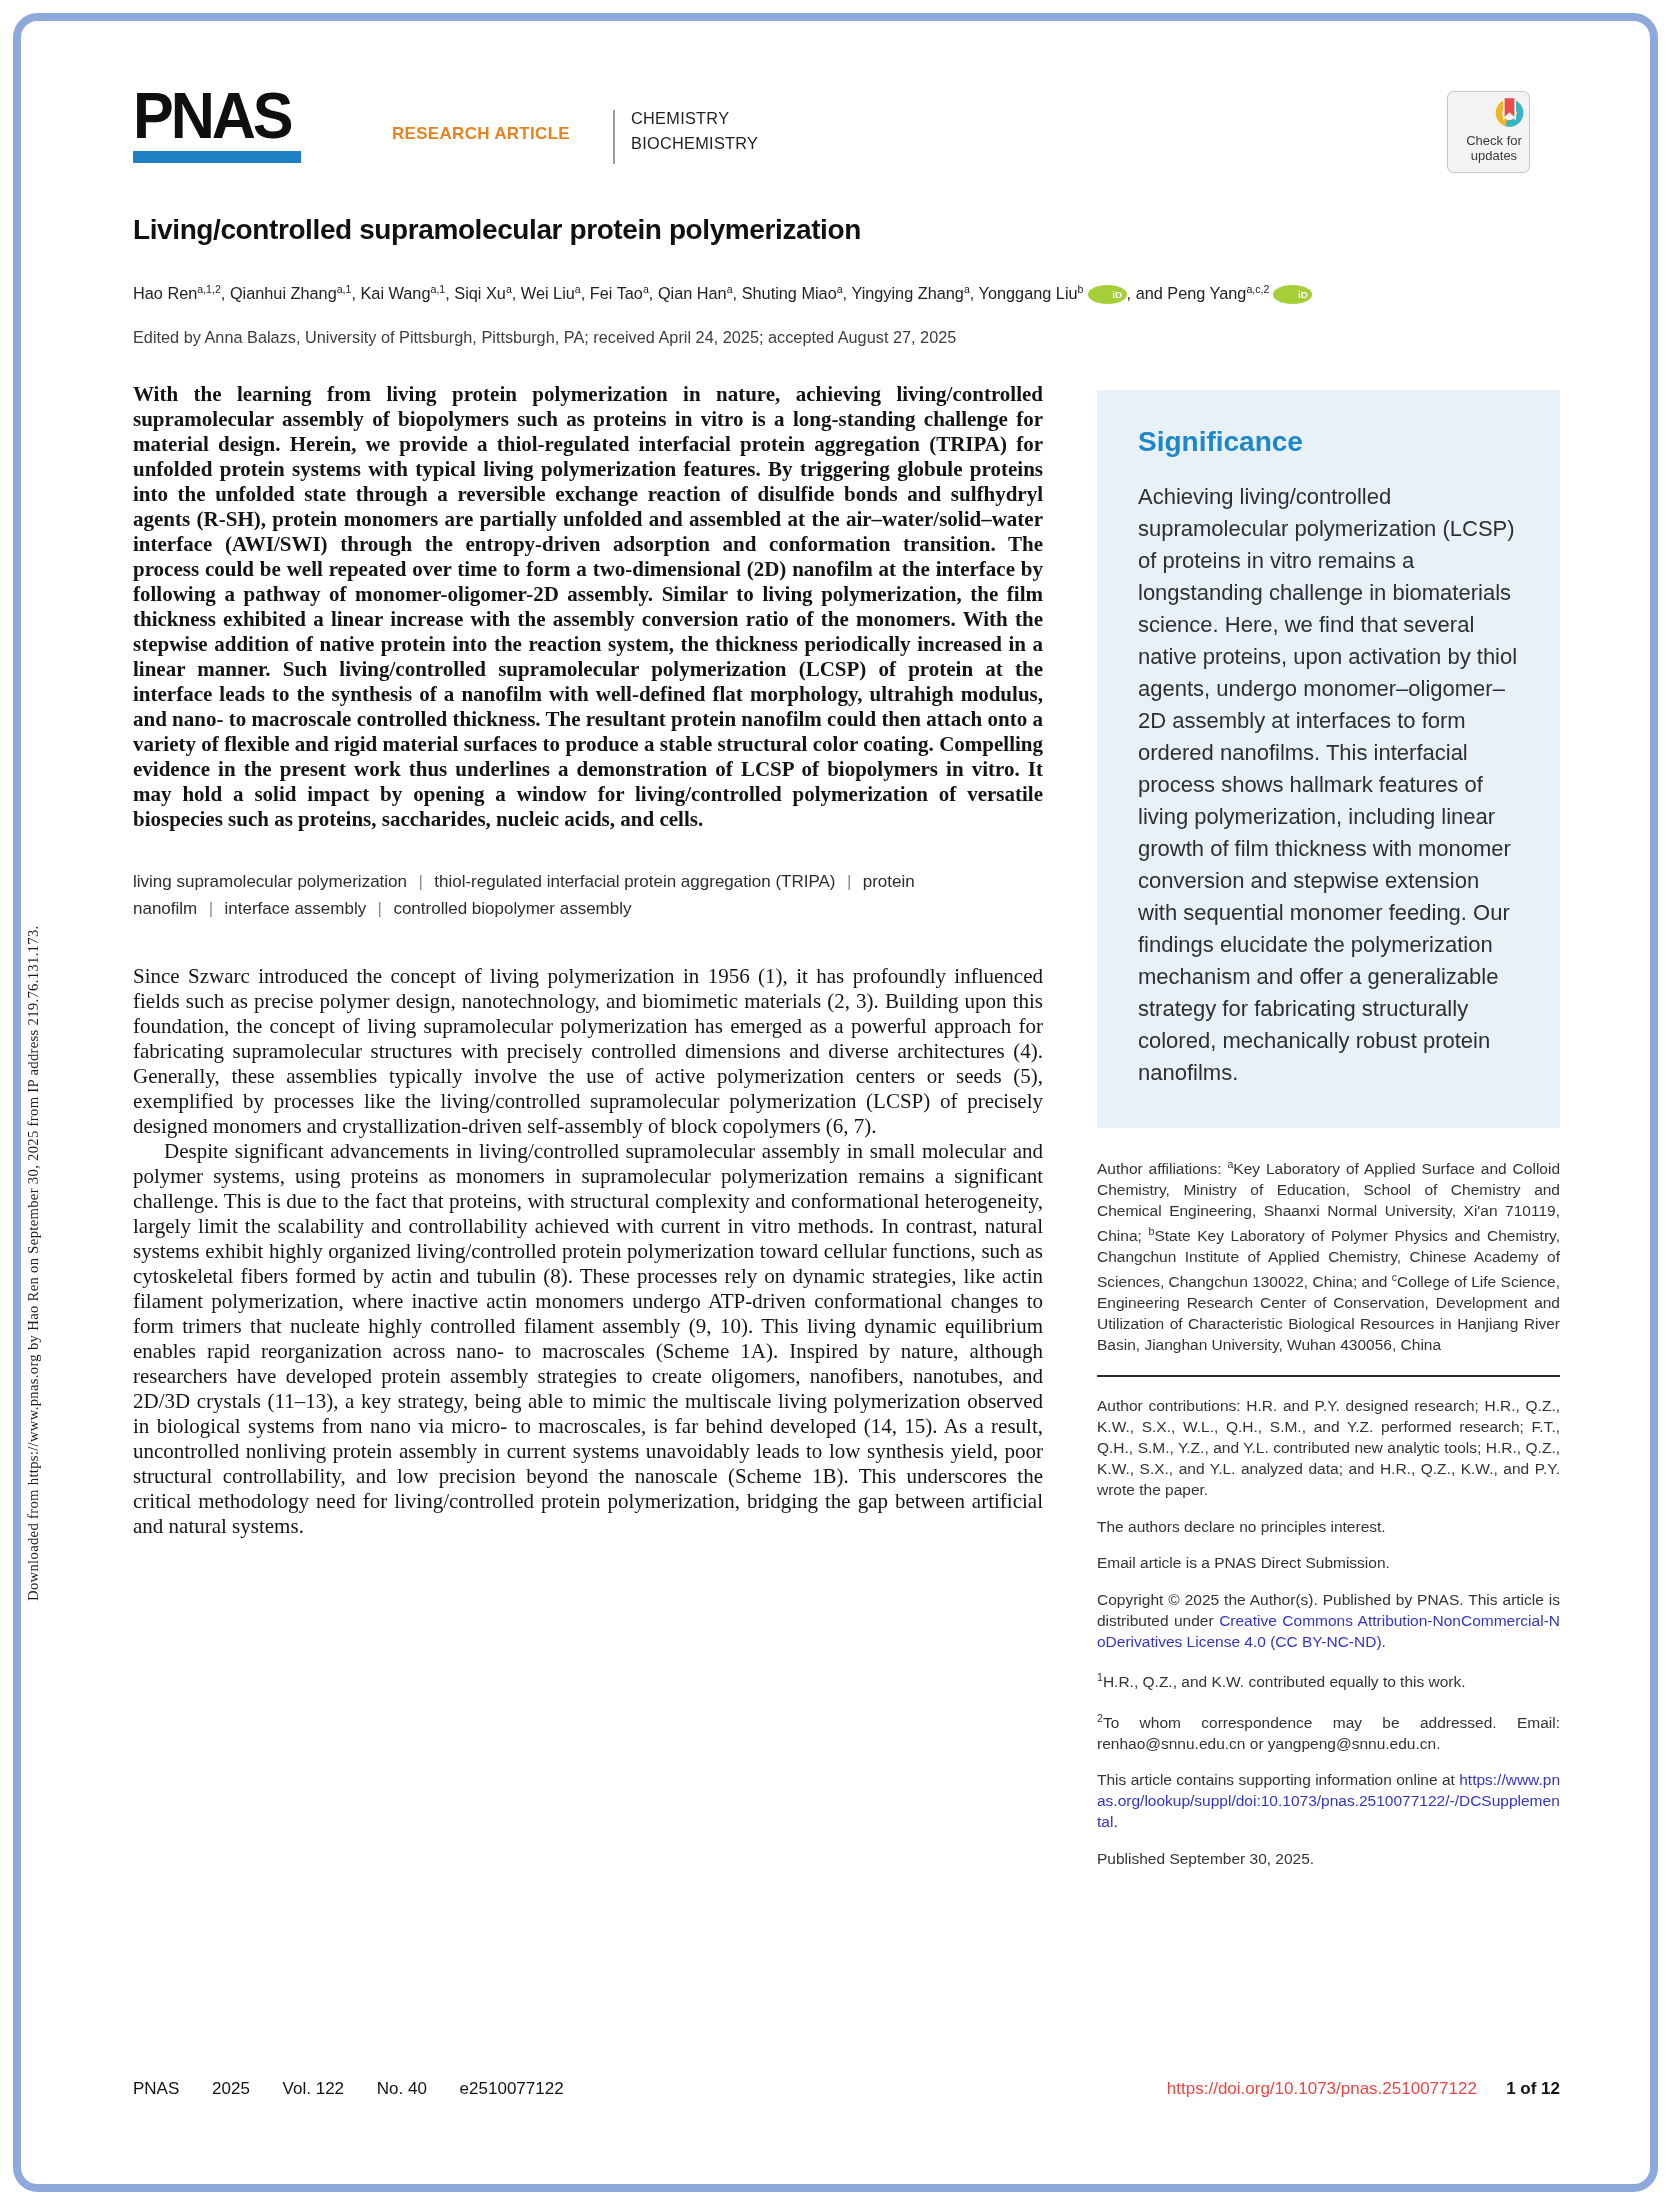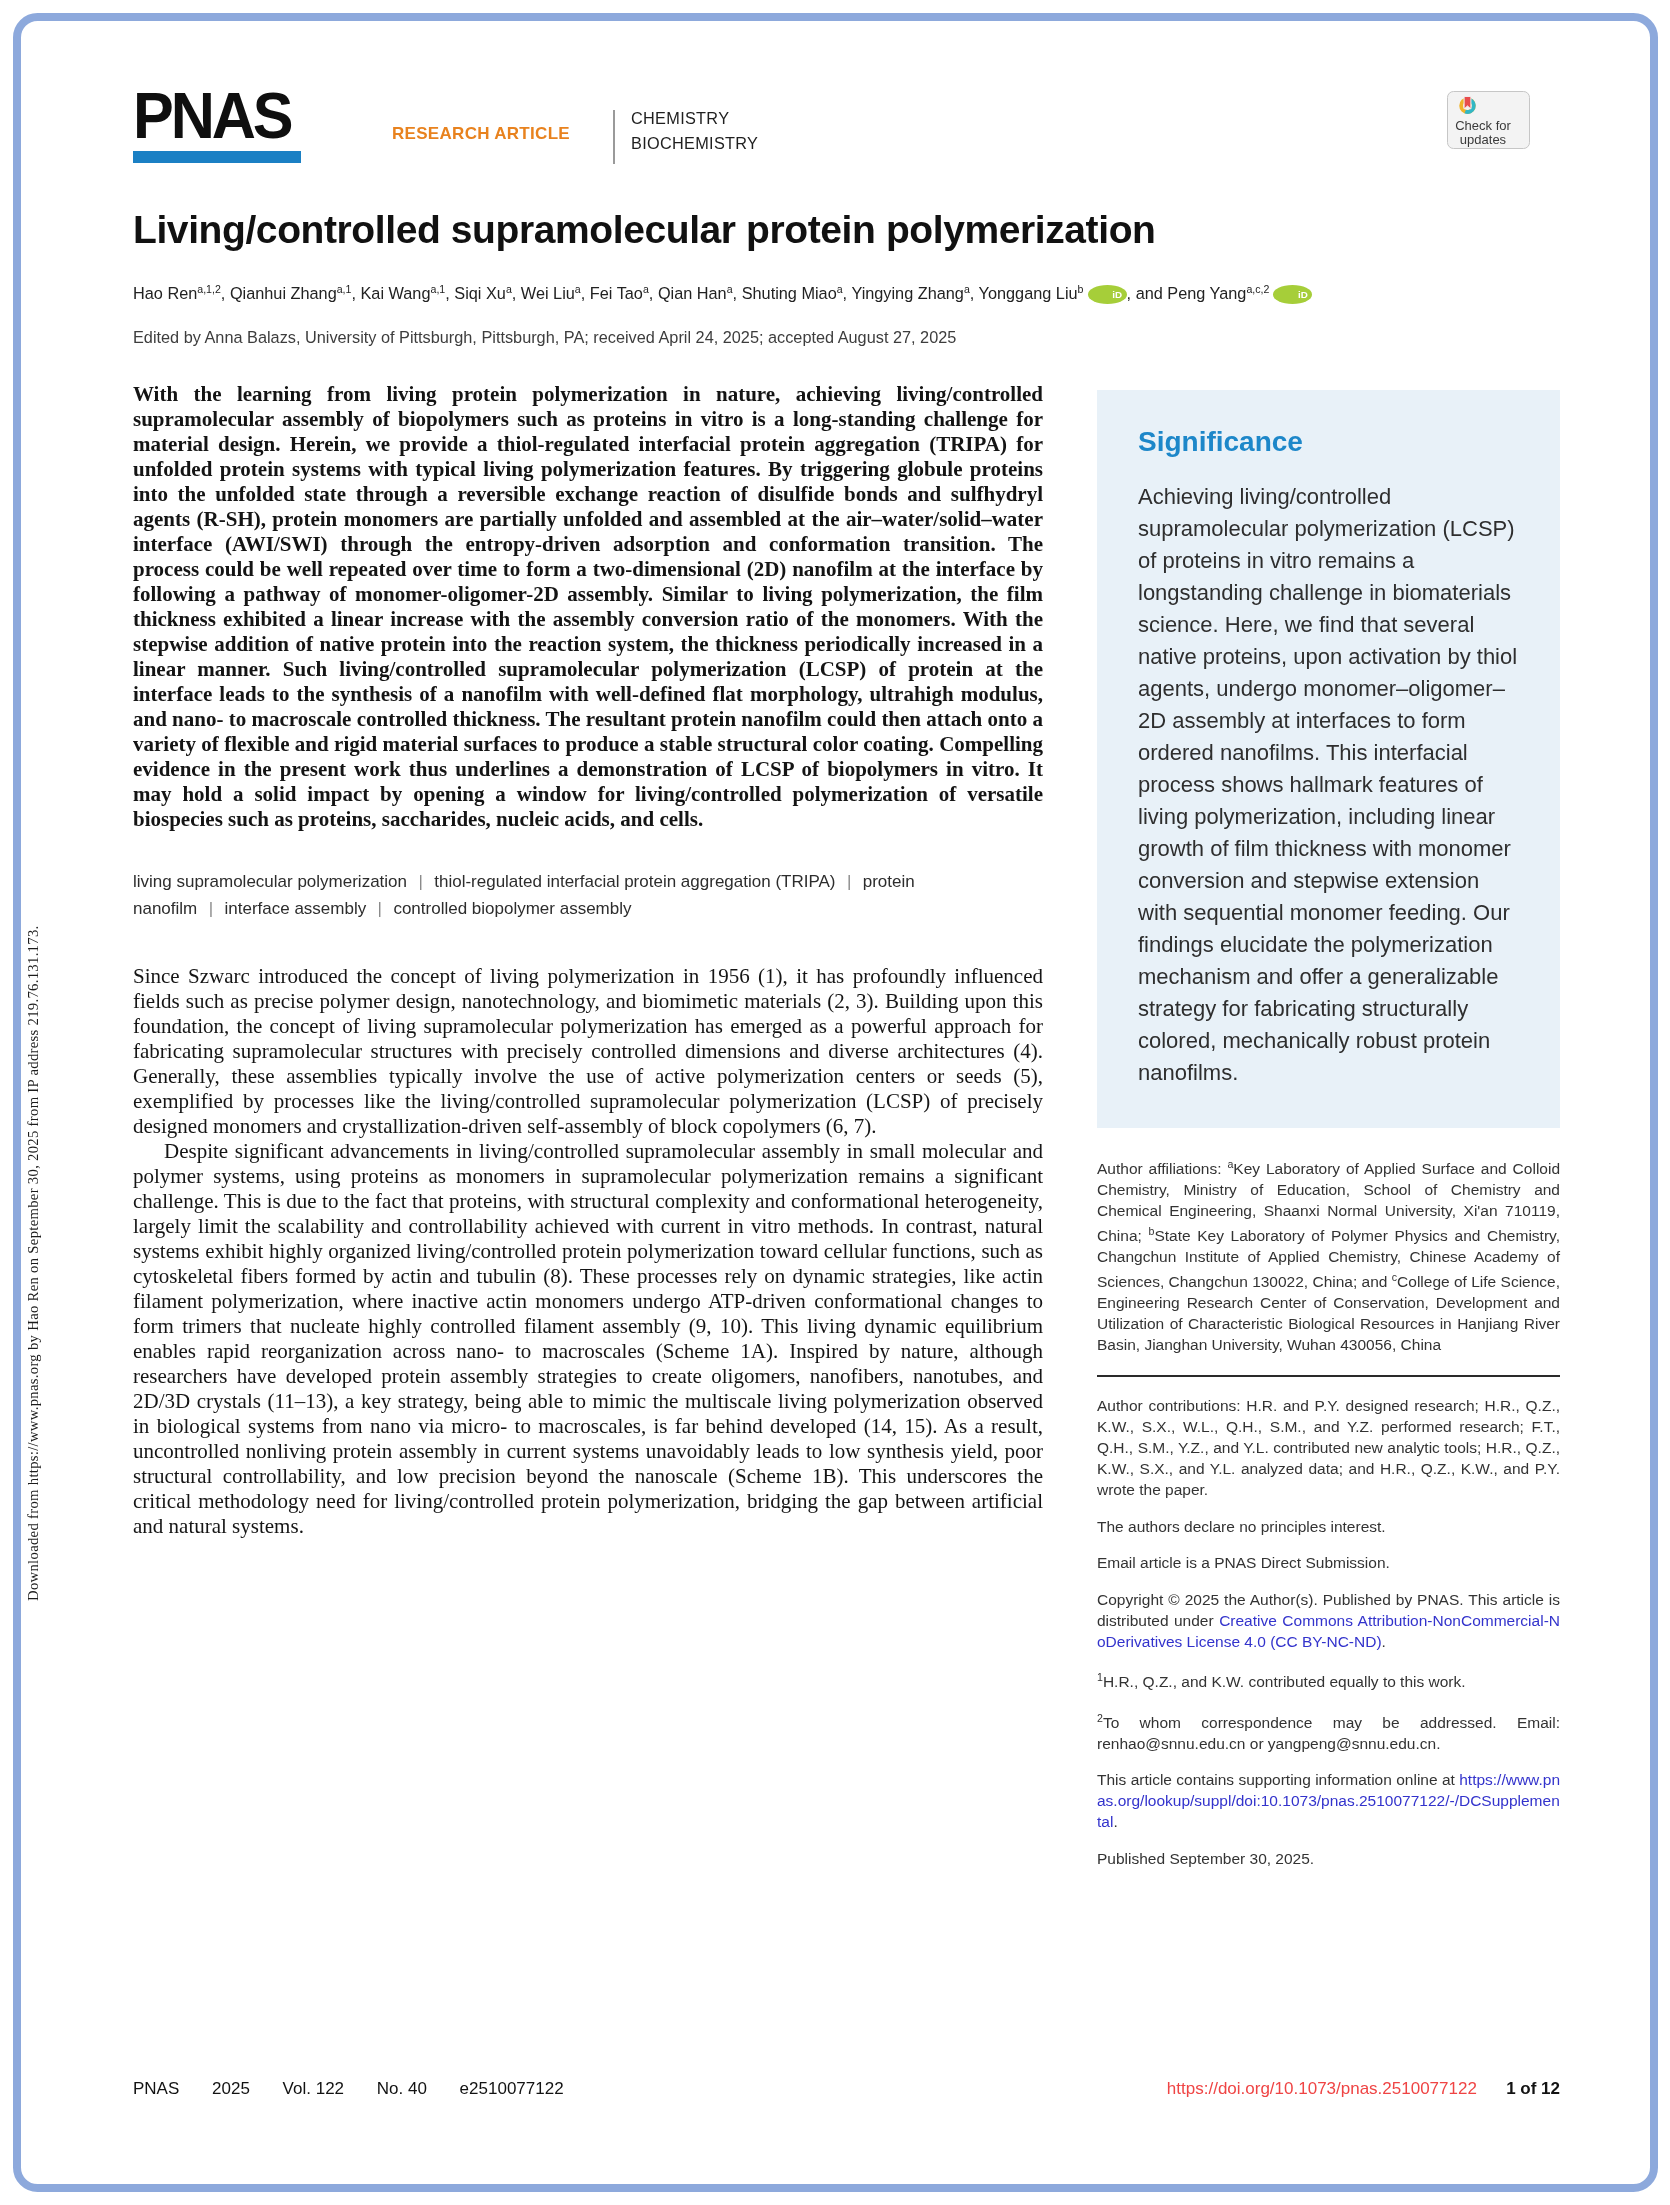--- a/index.html
+++ b/index.html
@@ -16,28 +16,28 @@
   .logo-text{font-size:65px;font-weight:700;letter-spacing:-3.3px;color:#0f0f0f;
              transform:scaleX(.94);transform-origin:left;line-height:62px;}
   .logo-bar{width:168px;height:12.2px;background:#1b80c4;margin-top:4.1px;}
   .article-type{position:absolute;left:259px;top:39px;font-size:17px;font-weight:700;
                 color:#e8821e;letter-spacing:0.3px;}
   .mast-divider{position:absolute;left:480px;top:24.5px;width:1.6px;height:54px;background:#9a9a9a;}
   .subjects{position:absolute;left:498px;top:21px;font-size:16.3px;color:#1f1f1f;
             letter-spacing:0.3px;line-height:25px;}
 
   
-  .check-badge{position:absolute;left:1447px;top:91px;width:83px;height:58px;background:#f3f3f3;
+  .check-badge{position:absolute;left:1447px;top:91px;width:83px;height:82px;background:#f3f3f3;
                border:1.6px solid #c6c6c6;border-radius:6.5px;display:flex;flex-direction:column;
-               align-items:flex-start;justify-content:flex-start;padding-top:3.3px;box-sizing:border-box;cursor:pointer;}
+               align-items:flex-end;justify-content:flex-start;padding-top:3.3px;box-sizing:border-box;cursor:pointer;}
   .check-label{font-size:13px;line-height:14.7px;color:#3a3a3a;text-align:center;width:70px;}
 
   
   .title{position:absolute;left:133px;top:206px;width:1420px;margin:0;
-         font-size:39px;font-weight:700;letter-spacing:-0.4px;color:#111;line-height:47px;}
+         font-size:28px;font-weight:700;letter-spacing:-0.4px;color:#111;line-height:47px;}
   .authors{position:absolute;left:133px;top:277px;width:1428px;font-size:16.3px;color:#222;line-height:24.5px;}
   .authors sup{font-size:10.6px;}
   .orcid{display:inline-block;width:19px;height:19px;border-radius:50%;background:#a6ce39;color:#fff;
          font-size:9.8px;font-weight:700;text-align:center;line-height:19px;margin-left:4.1px;
          vertical-align:1.6px;cursor:pointer;padding-left:20px;}
   .edited{position:absolute;left:133px;top:328px;width:1387px;font-size:16.3px;color:#3d3d3d;}
 
   
   .col-left{position:absolute;left:133px;top:382px;width:910px;}
   .abstract{margin:0;font-family:"Liberation Serif",serif;font-weight:700;font-size:21px;

